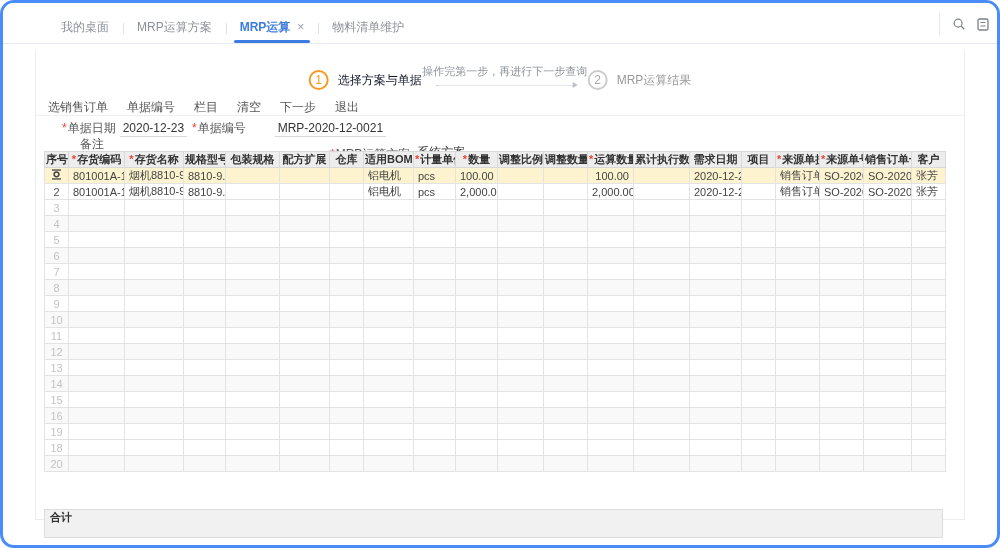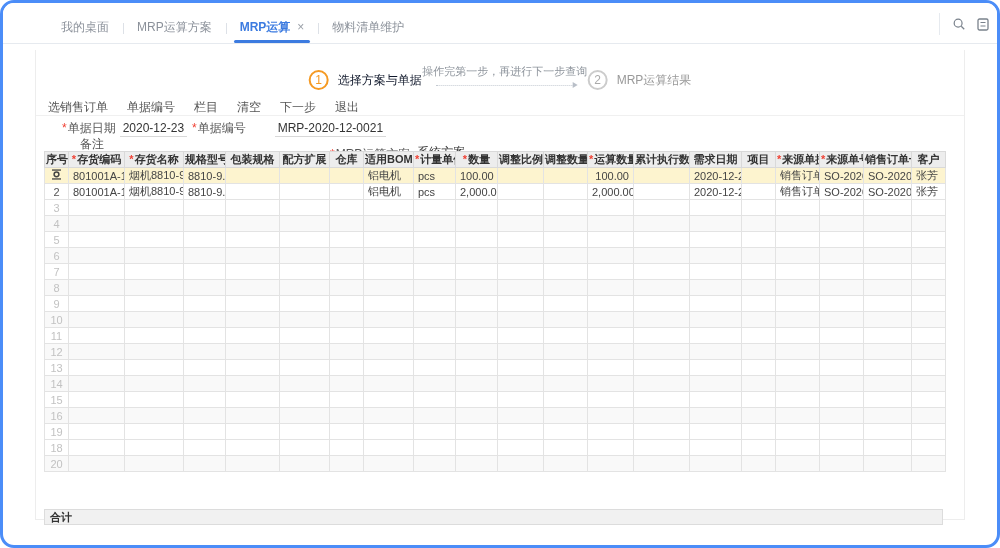--- a/index.html
+++ b/index.html
@@ -46,21 +46,21 @@
 
   
   .grid{position:absolute;left:8px;top:101px;border-collapse:collapse;table-layout:fixed;width:899px;font-size:11px;}
   .grid th{background:#ededed;border:1px solid #d9d9d9;font-weight:bold;color:#333;height:15px;padding:0 1px;overflow:hidden;white-space:nowrap;text-align:center;font-size:11px;}
   .grid td{border:1px solid #e3e3e3;height:16px;padding:0 4px;color:#444;white-space:nowrap;overflow:hidden;background:#fff;}
   .grid tr.stripe td{background:#f9f9f9;}
   .grid tr.current td{background:#fdf4cf;}
   .grid td.num{text-align:right;}
   .grid td.rowno{text-align:center;color:#c2c2c2;padding:0 1px;}
   .grid tr.filled td.rowno{color:#555;}
-  .grid-footer{position:absolute;left:8px;top:459px;width:899px;height:16px;background:#f1f1f1;border:1px solid #dcdcdc;font-size:11px;font-weight:bold;color:#333;line-height:15px;padding:0 5px;}
+  .grid-footer{position:absolute;left:8px;top:459px;width:899px;height:29px;background:#f1f1f1;border:1px solid #dcdcdc;font-size:11px;font-weight:bold;color:#333;line-height:15px;padding:0 5px;}
 </style>
 </head>
 <body>
 
 <div class="frame">
 
   <div class="tabbar">
     <div class="tabs">
         <div class="tab"><span>我的桌面</span></div>
         <div class="tab"><span>MRP运算方案</span></div>

